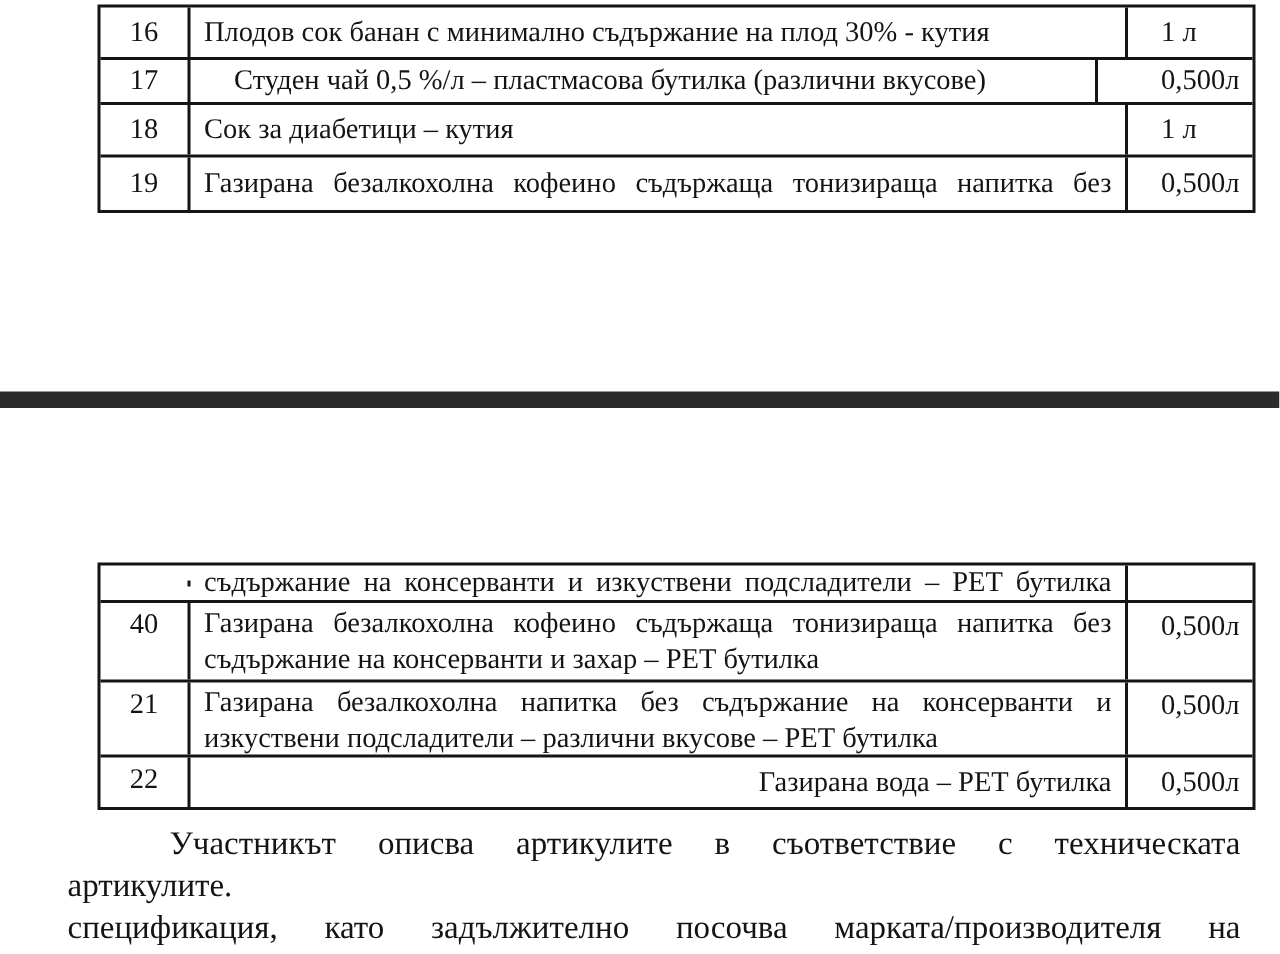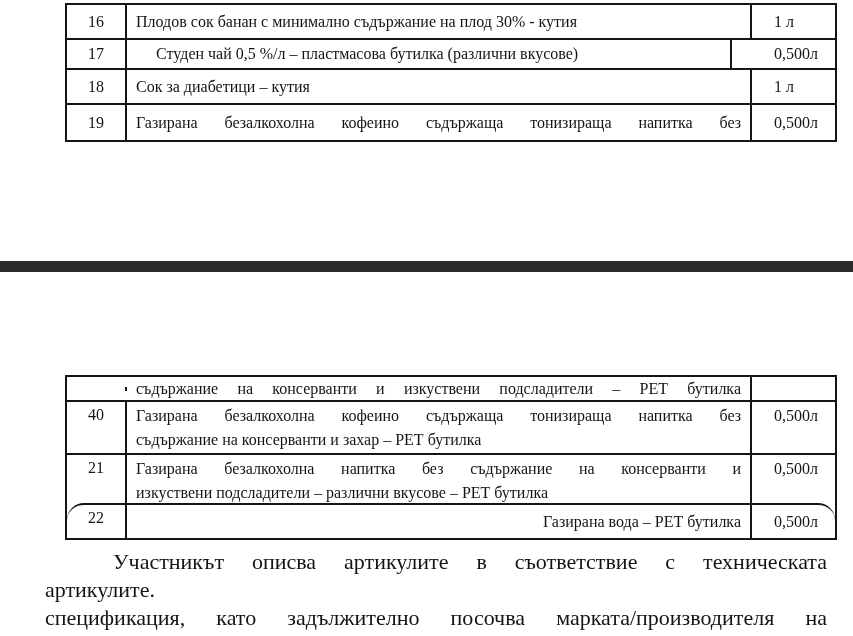--- a/index.html
+++ b/index.html
@@ -11,21 +11,21 @@
     color:#141414;
     overflow:hidden;
   }
   .doc-table{
     position:absolute;
     left:65px;
     width:772px;
     border:2px solid #151515;
     box-sizing:border-box;
     background:#fff;
-    font-size:16px;
+    font-size:19px;
   }
   .t1{top:3px;}
   .t2{top:375px;}
   .trow{display:flex;border-top:2px solid #151515;box-sizing:border-box;}
   .trow:first-child{border-top:none;}
   .cell{box-sizing:border-box;}
   .cell-num{
     width:60px;flex:0 0 60px;
     border-right:2px solid #151515;
     display:flex;justify-content:center;align-items:center;
@@ -40,21 +40,21 @@
   }
   .t2 .cell-desc{justify-content:flex-start;padding-top:2px;line-height:24px;}
   .cell-vol{
     width:83px;flex:0 0 83px;
     padding-left:22px;
     display:flex;align-items:center;
   }
   .t2 .cell-vol{align-items:flex-start;padding-top:5px;}
   
   .t1 .r0{height:33px;} .t1 .r1{height:30px;gap:20px;} .t1 .r2{height:35px;} .t1 .r3{height:37px;}
-  .t2 .r0{height:23px;align-items:center;} .t2 .r1{height:53px;} .t2 .r2{height:50px;} .t2 .r3{height:35px;border-radius:17px;}
+  .t2 .r0{height:23px;align-items:center;} .t2 .r1{height:53px;} .t2 .r2{height:50px;} .t2 .r3{height:35px;}
   .t2 .r0 .cell-desc{justify-content:center;padding-top:0;}
   .t2 .r3 .cell-desc{justify-content:center;padding-top:0;text-align:right;}
   .t2 .r3 .cell-vol{align-items:center;padding-top:0;}
   .line{display:block;width:100%;}
   .jl{text-align:justify;text-align-last:justify;}
   .separator-bar{
     position:absolute;
     left:0;top:261px;
     width:853px;height:11px;
     background:#2b2b2b;

